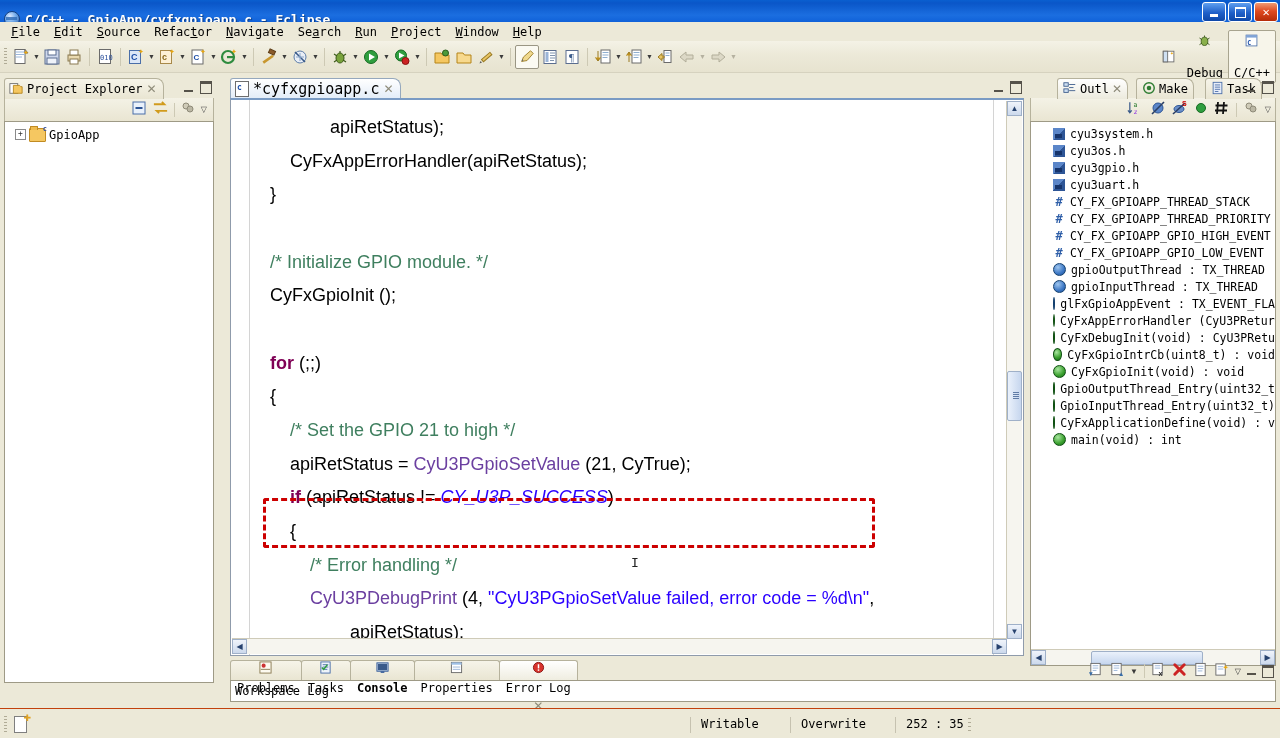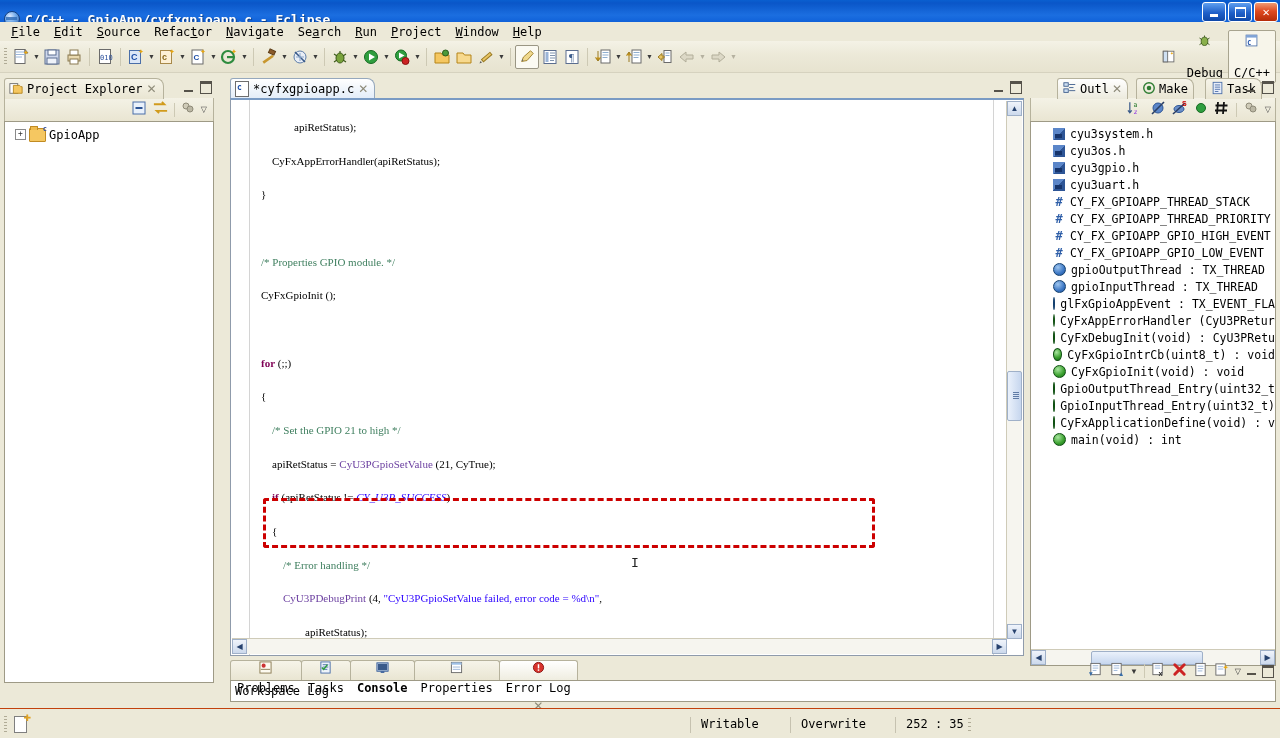--- a/index.html
+++ b/index.html
@@ -78,30 +78,30 @@
   .folder{width:15px;height:12px;background:#f5c761;border:1px solid #c18b22;border-radius:1px 3px 1px 1px;position:relative;}
   .folder:before{content:"";position:absolute;left:0;top:-3px;width:6px;height:3px;background:#f0bb4b;border:1px solid #c18b22;border-bottom:none;border-radius:1px 1px 0 0;}
   .folder .cbadge{position:absolute;right:-2px;top:-4px;font-size:7px;color:#2e4d9e;font-weight:bold;}
 
   
   .editor{position:absolute;left:230px;top:6px;width:794px;height:578px;}
   .etab-row{position:relative;height:20px;}
   .etab{position:absolute;left:0;top:0;height:20px;padding:0 6px 0 4px;display:flex;align-items:center;gap:4px;
     background:linear-gradient(to bottom,#ffffff,#e2ecf8);
     border:1px solid #95a8bd;border-bottom:none;border-radius:3px 8px 0 0;}
-  .etab-label{font-family:"DejaVu Sans Mono",monospace;font-size:12px;color:#000;}
+  .etab-label{font-family:"DejaVu Sans Mono",monospace;font-size:15px;color:#000;}
   .c-file-ic{width:12px;height:14px;background:#fff;border:1px solid #6d6d6d;position:relative;}
   .c-file-ic span{position:absolute;left:1px;top:1px;font-size:8px;color:#1c4ea8;font-weight:bold;font-family:"DejaVu Sans Mono",monospace;}
   .eview-btns{position:absolute;right:2px;top:3px;display:flex;gap:7px;align-items:center;}
   .ebody{position:absolute;left:0;top:20px;width:794px;height:558px;border:1px solid #8f9bab;
      border-top:2px solid #7a9bc4;background:#ffffff;box-sizing:border-box;}
   .gutter{position:absolute;left:0;top:0;width:18px;height:100%;background:#ffffff;border-right:1px solid #d4d4d4;}
   .ruler{position:absolute;right:15px;top:0;width:14px;height:100%;background:#ffffff;border-left:1px solid #d4d4d4;}
   .code{position:absolute;left:19px;top:2px;right:30px;bottom:16px;overflow:hidden;
-     font-family:Liberation Serif, serif;font-size:11px;line-height:16.85px;color:#000;white-space:pre;}
+     font-family:Liberation Sans, sans-serif;font-size:18px;line-height:16.85px;color:#000;white-space:pre;}
   .code .ln{height:16.85px;}
   .cmt{color:#3f7f5f;}
   .kw{color:#7f0055;font-weight:bold;}
   .fn{color:#6b3fa0;}
   .str{color:#2a00ff;}
   .macro{color:#2a00ff;font-style:italic;}
   .hbox{position:absolute;left:32px;top:398px;width:606px;height:44px;border:3px dashed #cc0000;border-radius:3px;}
   .caret-i{position:absolute;left:400px;top:455px;width:1px;height:14px;color:#222;
      font-family:"DejaVu Sans Mono",monospace;font-size:13px;}
   .vscroll{position:absolute;right:1px;top:1px;width:15px;bottom:16px;background:#f6f5ef;border-left:1px solid #cfcbb8;}
@@ -464,21 +464,21 @@
 
       <div class="ebody">
         <div class="gutter"></div>
         <div class="ruler"></div>
 
         <div class="code">
 <div class="ln">                apiRetStatus);</div>
 <div class="ln">        CyFxAppErrorHandler(apiRetStatus);</div>
 <div class="ln">    }</div>
 <div class="ln"> </div>
-<div class="ln">    <span class="cmt">/* Properties GPIO module. */</span></div>
+<div class="ln">    <span class="cmt">/* Initialize GPIO module. */</span></div>
 <div class="ln">    CyFxGpioInit ();</div>
 <div class="ln"> </div>
 <div class="ln">    <span class="kw">for</span> (;;)</div>
 <div class="ln">    {</div>
 <div class="ln">        <span class="cmt">/* Set the GPIO 21 to high */</span></div>
 <div class="ln">        apiRetStatus = <span class="fn">CyU3PGpioSetValue</span> (21, CyTrue);</div>
 <div class="ln">        <span class="kw">if</span> (apiRetStatus != <span class="macro">CY_U3P_SUCCESS</span>)</div>
 <div class="ln">        {</div>
 <div class="ln">            <span class="cmt">/* Error handling */</span></div>
 <div class="ln">            <span class="fn">CyU3PDebugPrint</span> (4, <span class="str">"CyU3PGpioSetValue failed, error code = %d\n"</span>,</div>

